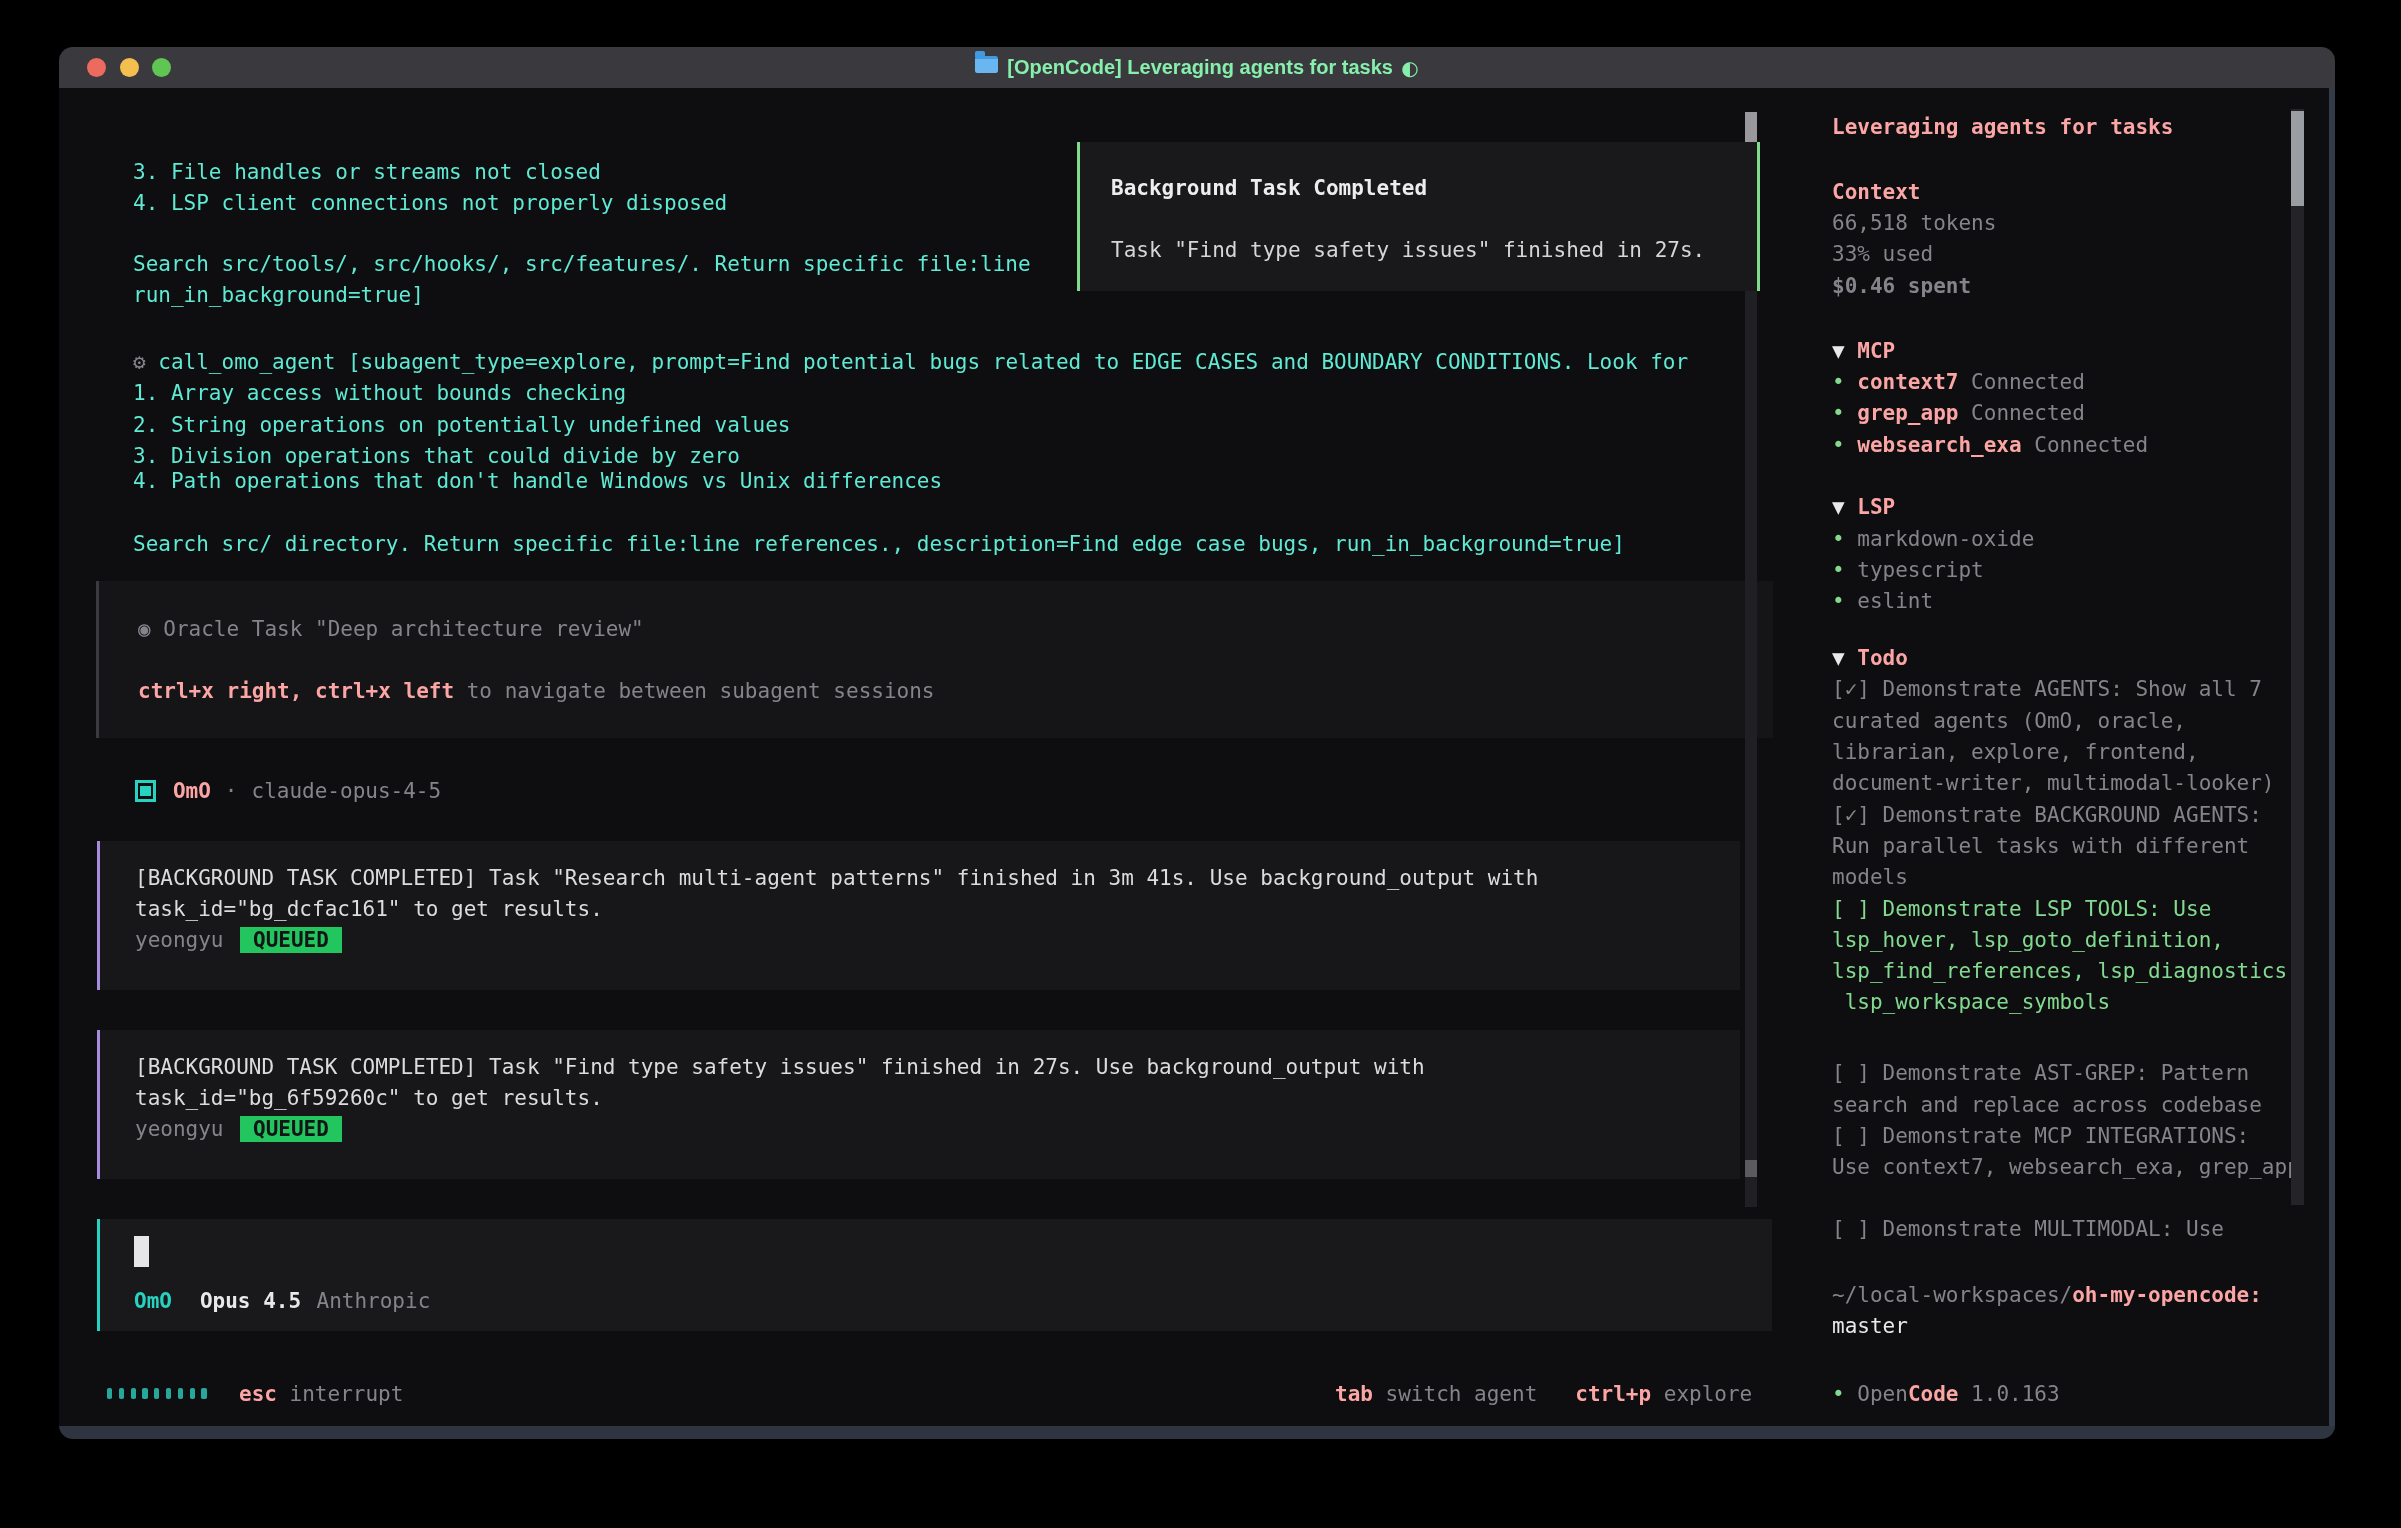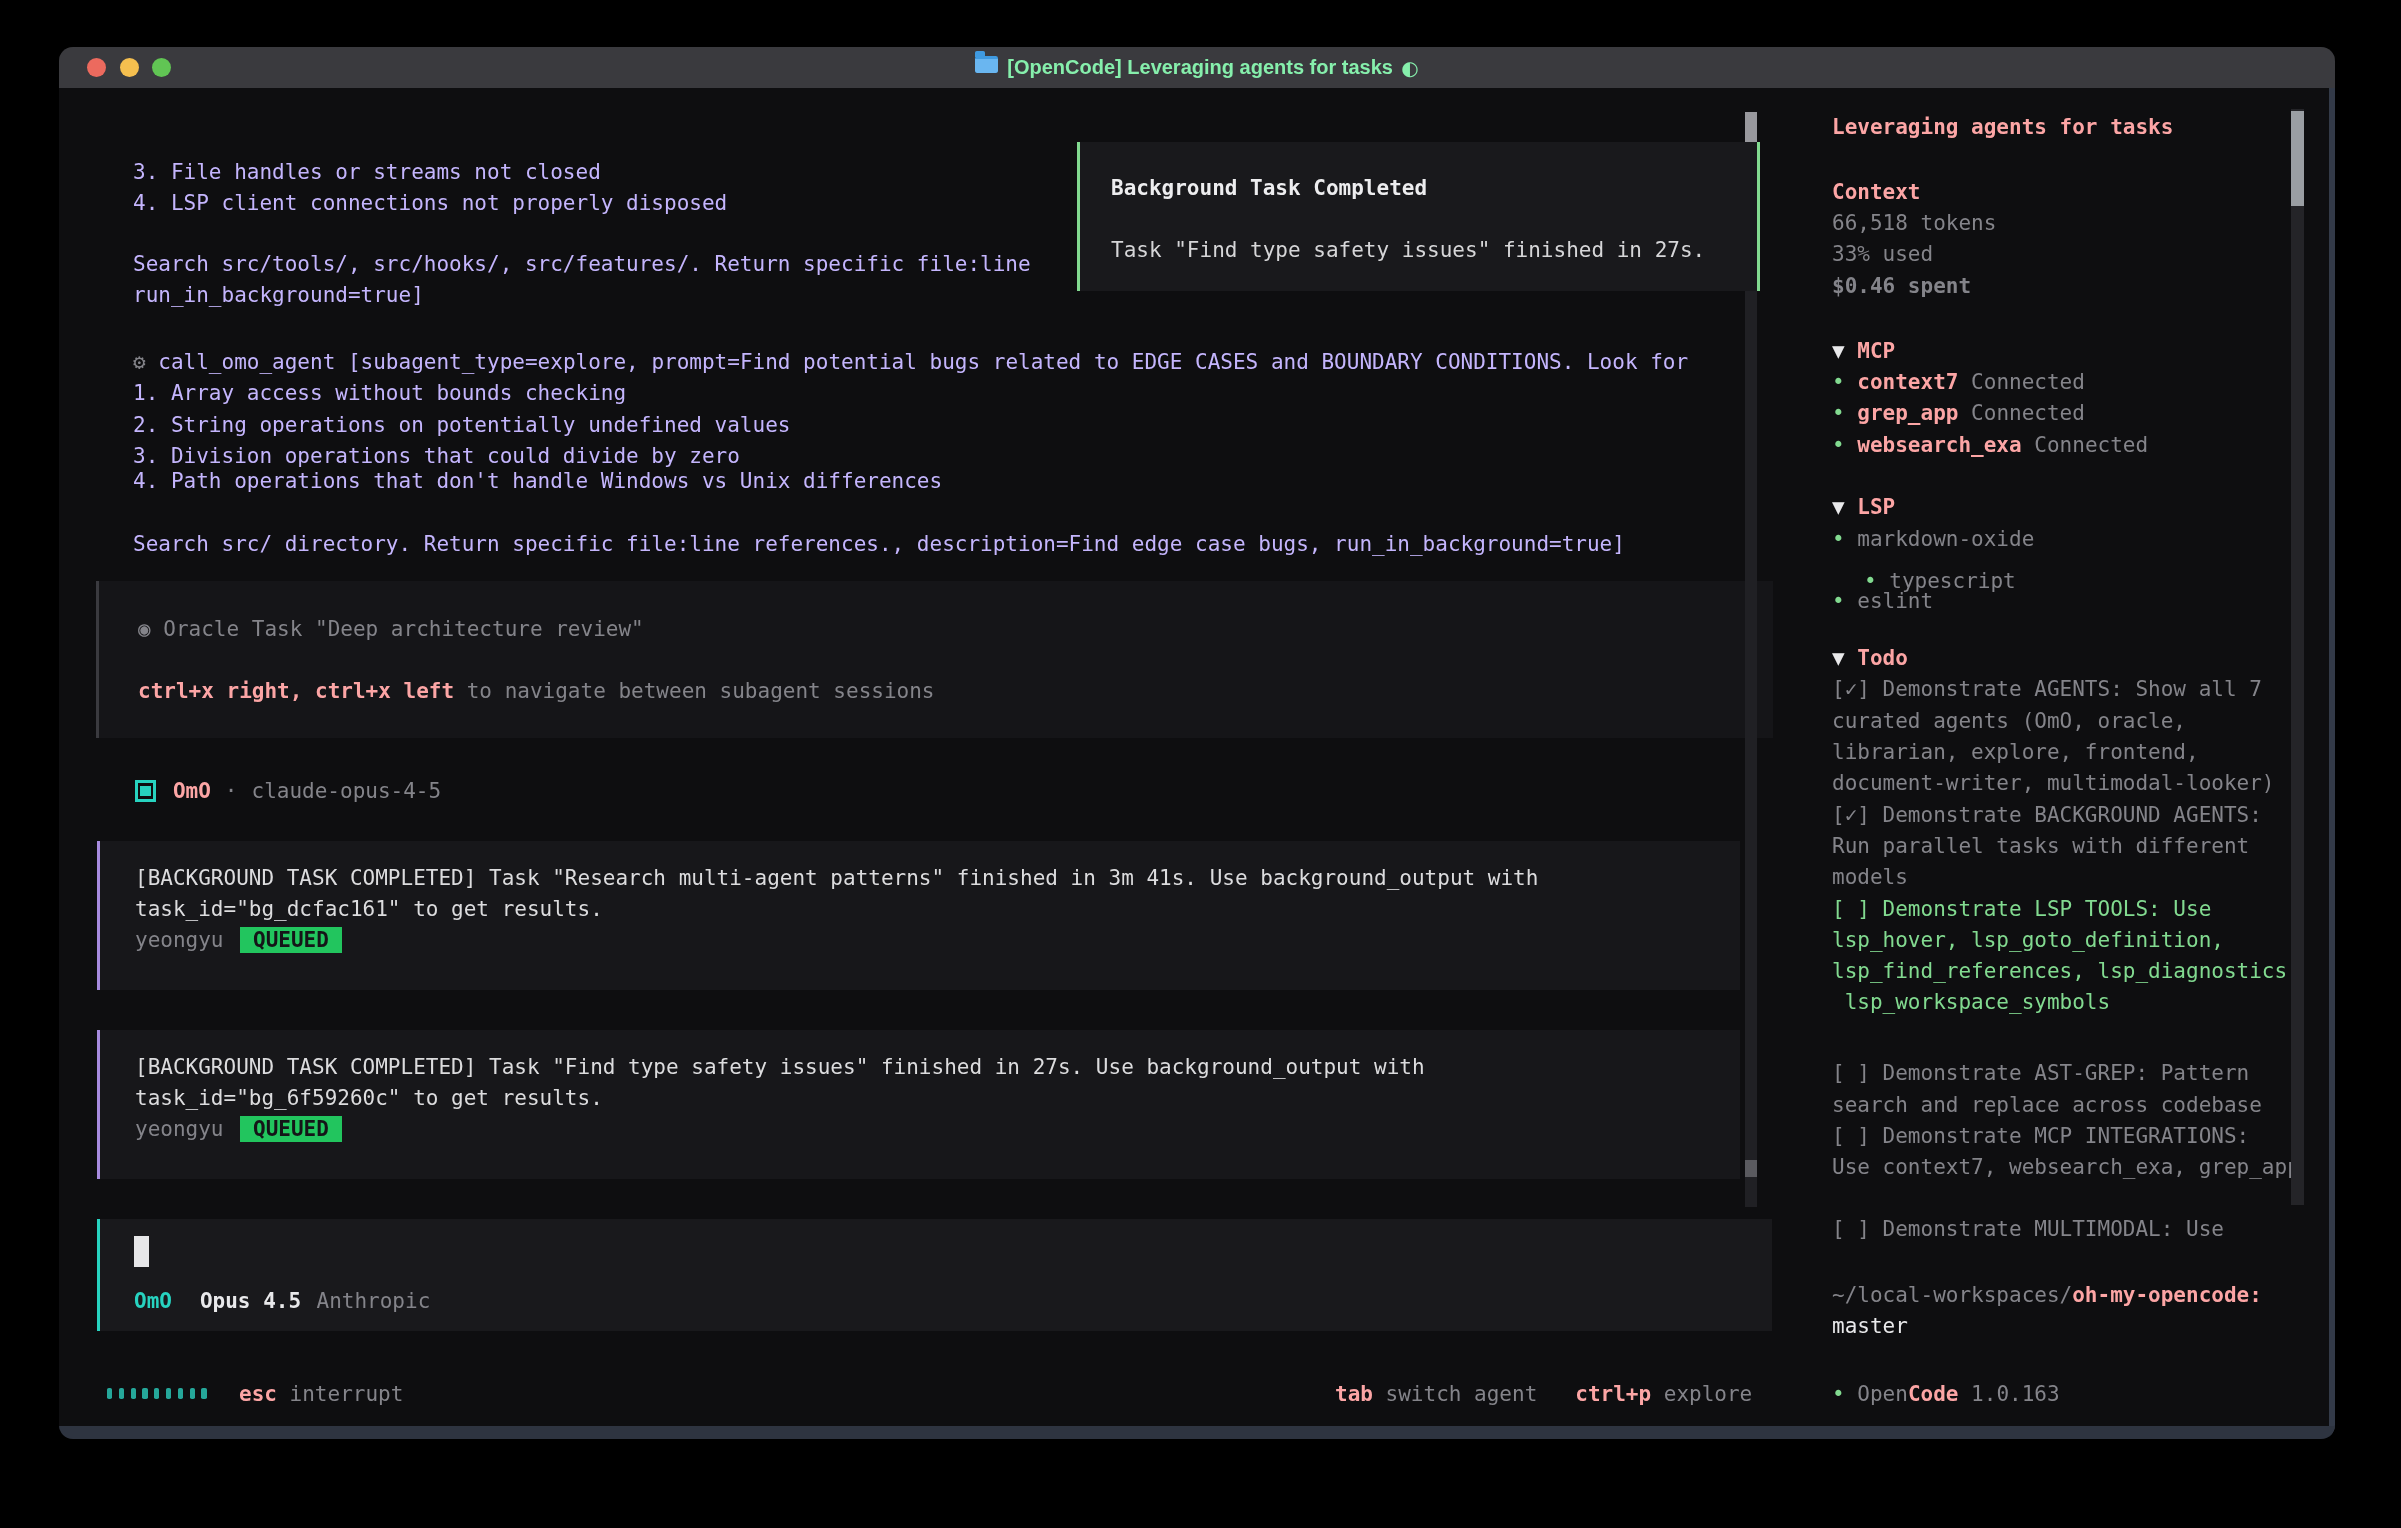--- a/index.html
+++ b/index.html
@@ -14,21 +14,21 @@
   .tl.red{left:28px;background:#ec6a5e;}
   .tl.yellow{left:61px;background:#f5bf4f;}
   .tl.green{left:93px;background:#61c554;}
   .title-row{display:flex;align-items:flex-start;color:#86efac;font-weight:bold;font-size:20px;}
   .folder{width:22.5px;height:17.7px;background:#3f9ae0;border-radius:2.4px;position:relative;margin-right:9.5px;}
   .folder::before{content:"";position:absolute;top:-4.1px;left:0;width:9.5px;height:5.3px;background:#3f9ae0;border-radius:1.8px 1.8px 0 0;}
   .folder::after{content:"";position:absolute;top:3px;left:0;right:0;bottom:0;background:#6ab6f0;border-radius:0 0 2.4px 2.4px;}
   .state-glyph{margin-left:8.3px;font-family:"DejaVu Sans",sans-serif;}
 
   .line{position:absolute;white-space:pre;font-size:21px;line-height:26px;}
-  .s-d{color:#c4b5fd;}
+  .s-d{color:#5eead4;}
   .s-g{color:#84848a;}
   .s-w{color:#fca5a5;font-weight:bold;}
   .s-wr{color:#e9e9eb;}
   .s-grn{color:#82da90;}
 
   #chat-lines{position:absolute;left:0;top:41px;width:1714px;bottom:0;overflow:hidden;}
 
   #toast{position:absolute;left:1018px;top:95px;width:677px;height:149px;background:#19191c;
          border-left:3.5px solid #82da90;border-right:3.5px solid #82da90;z-index:20;}
   #toast .t-title{position:absolute;left:31px;top:34px;font-size:21px;font-weight:bold;color:#ededef;white-space:pre;}
@@ -173,21 +173,21 @@
         <div class="line" style="top: 132px; left: 1773px;"><span class="s-w">Context</span></div>
         <div class="line" style="top: 163px; left: 1773px;"><span class="s-g">66,518 tokens</span></div>
         <div class="line" style="top: 194px; left: 1773px;"><span class="s-g">33% used</span></div>
         <div class="line" style="top: 226px; left: 1773px; font-weight: bold;"><span class="s-g">$0.46 spent</span></div>
         <div class="line" style="top: 291px; left: 1773px;"><span class="s-wr">▼ </span><span class="s-w">MCP</span></div>
         <div class="line" style="top: 322px; left: 1773px;"><span class="s-grn">• </span><span class="s-w">context7</span><span class="s-g"> Connected</span></div>
         <div class="line" style="top: 353px; left: 1773px;"><span class="s-grn">• </span><span class="s-w">grep_app</span><span class="s-g"> Connected</span></div>
         <div class="line" style="top: 385px; left: 1773px;"><span class="s-grn">• </span><span class="s-w">websearch_exa</span><span class="s-g"> Connected</span></div>
         <div class="line" style="top: 447px; left: 1773px;"><span class="s-wr">▼ </span><span class="s-w">LSP</span></div>
         <div class="line" style="top: 479px; left: 1773px;"><span class="s-grn">• </span><span class="s-g">markdown-oxide</span></div>
-        <div class="line" style="top: 521px; left: 1773px; margin-left: 32px;"><span class="s-grn">• </span><span class="s-g">typescript</span></div>
+        <div class="line" style="top: 510px; left: 1773px;"><span class="s-grn">• </span><span class="s-g">typescript</span></div>
         <div class="line" style="top: 541px; left: 1773px;"><span class="s-grn">• </span><span class="s-g">eslint</span></div>
         <div class="line" style="top: 598px; left: 1773px;"><span class="s-wr">▼ </span><span class="s-w">Todo</span></div>
         <div class="line" style="top: 629px; left: 1773px;"><span class="s-g">[✓] Demonstrate AGENTS: Show all 7</span></div>
         <div class="line" style="top: 661px; left: 1773px;"><span class="s-g">curated agents (OmO, oracle,</span></div>
         <div class="line" style="top: 692px; left: 1773px;"><span class="s-g">librarian, explore, frontend,</span></div>
         <div class="line" style="top: 723px; left: 1773px;"><span class="s-g">document-writer, multimodal-looker)</span></div>
         <div class="line" style="top: 755px; left: 1773px;"><span class="s-g">[✓] Demonstrate BACKGROUND AGENTS:</span></div>
         <div class="line" style="top: 786px; left: 1773px;"><span class="s-g">Run parallel tasks with different</span></div>
         <div class="line" style="top: 817px; left: 1773px;"><span class="s-g">models</span></div>
         <div class="line" style="top: 849px; left: 1773px;"><span class="s-grn">[ ] Demonstrate LSP TOOLS: Use</span></div>

